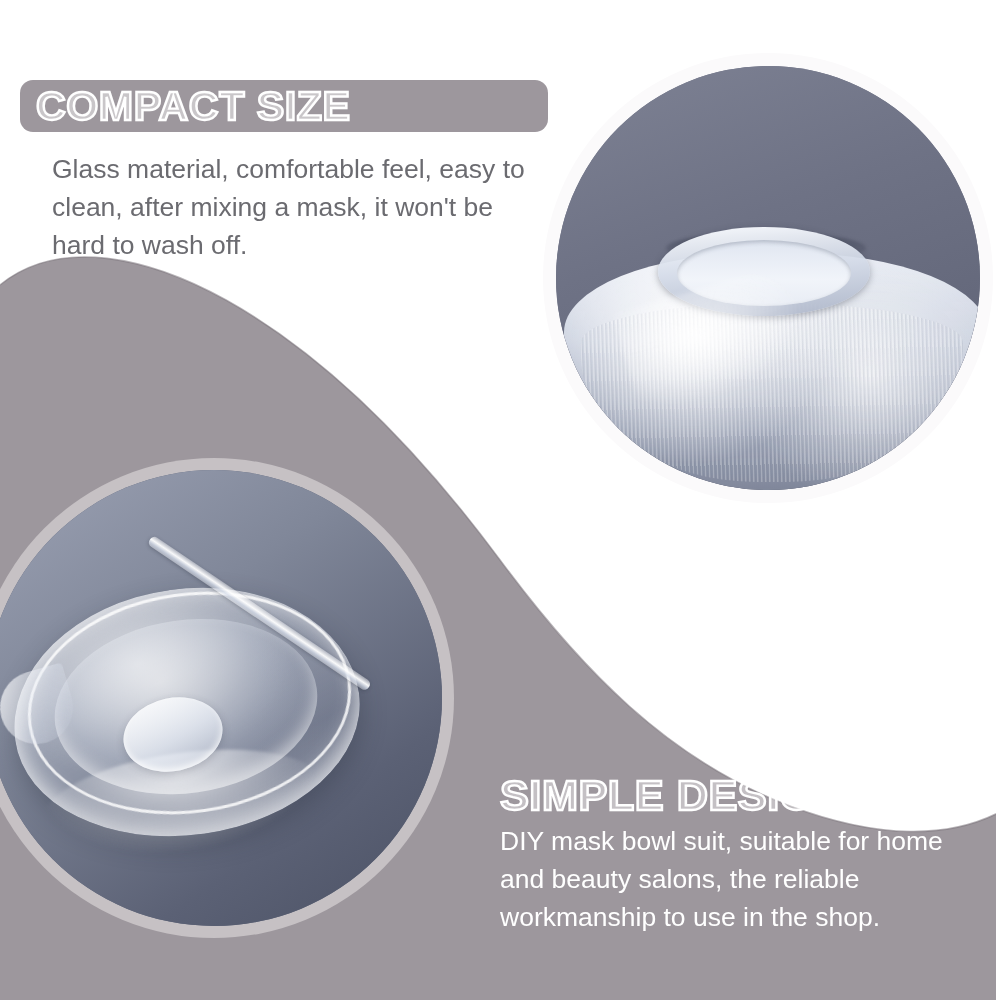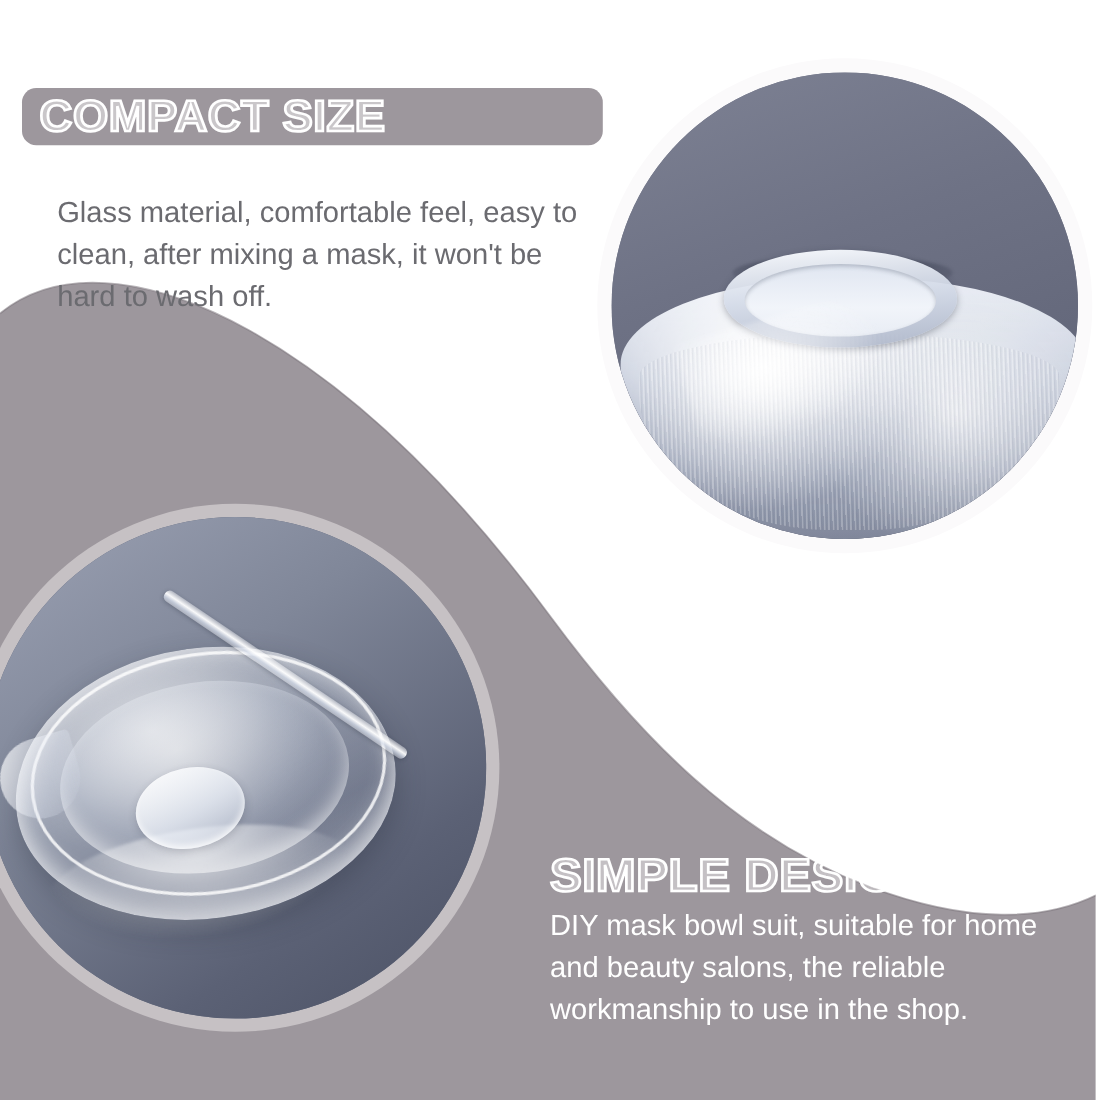--- a/index.html
+++ b/index.html
@@ -216,21 +216,20 @@
 
   
   #top-body {
     position: absolute;
     left: 52px;
     top: 150px;
     width: 500px;
     font-size: 26.5px;
     line-height: 38px;
     color: #6b6b70;
-    margin-top: 24px;
   }
 
   
   #simple-heading {
     position: absolute;
     left: 500px;
     top: 772px;
     font-size: 42px;
     font-weight: bold;
     letter-spacing: 0.5px;

